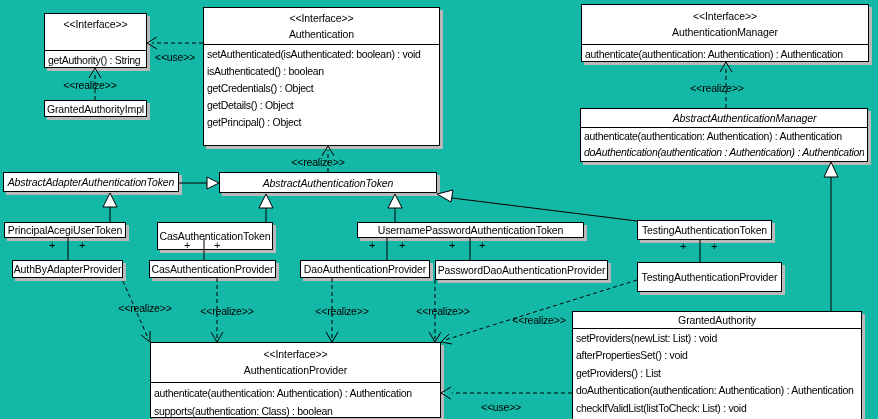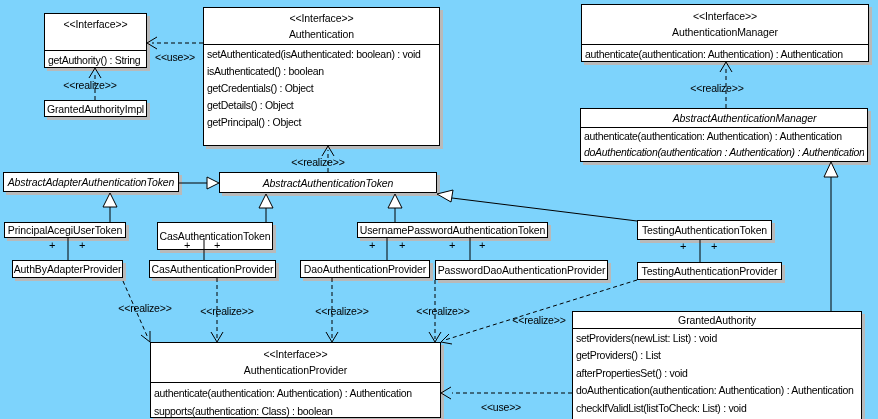--- a/index.html
+++ b/index.html
@@ -1,18 +1,18 @@
 <!DOCTYPE html>
 <html><head>
 <meta charset="utf-8">
 <style>
   html,body{margin:0;padding:0;}
   #diagram{
     position:relative; width:878px; height:419px; overflow:hidden;
-    background:#7dd3fc;
+    background:#14b8a6;
     font-family:"Liberation Sans","DejaVu Sans",sans-serif;
     font-size:10.5px; color:#000;
   }
   .uml-box{
     position:absolute; background:#fff; border:1px solid #000;
     box-shadow:3px 3px 0 #b9b9b9; box-sizing:border-box;
     overflow:hidden; z-index:1; letter-spacing:-0.1px; white-space:nowrap;
   }
   .t2{ text-align:center; padding-top:2px; border-bottom:1px solid #000; }
   .t2 div{ line-height:16px; }
@@ -172,21 +172,21 @@
   </div>
 
   <div class="uml-box simple" style="left:4px;top:222px;width:122px;height:16px;">
     <div>PrincipalAcegiUserToken</div>
   </div>
 
   <div class="uml-box simple" style="left:157px;top:222px;width:116px;height:28px;">
     <div>CasAuthenticationToken</div>
   </div>
 
-  <div class="uml-box simple" style="left:357px;top:222px;width:191px;height:16px;">
+  <div class="uml-box simple" style="left:357px;top:222px;width:227px;height:16px;">
     <div>UsernamePasswordAuthenticationToken</div>
   </div>
 
   <div class="uml-box simple" style="left:637px;top:220px;width:135px;height:20px;">
     <div>TestingAuthenticationToken</div>
   </div>
 
   <div class="uml-box simple" style="left:12px;top:260px;width:111px;height:18px;">
     <div>AuthByAdapterProvider</div>
   </div>
@@ -196,41 +196,41 @@
   </div>
 
   <div class="uml-box simple" style="left:300px;top:260px;width:130px;height:18px;">
     <div>DaoAuthenticationProvider</div>
   </div>
 
   <div class="uml-box simple" style="left:435px;top:260px;width:173px;height:20px;">
     <div>PasswordDaoAuthenticationProvider</div>
   </div>
 
-  <div class="uml-box simple" style="left:637px;top:262px;width:145px;height:18px;">
+  <div class="uml-box simple" style="left:637px;top:262px;width:145px;height:30px;">
     <div>TestingAuthenticationProvider</div>
   </div>
 
   <div class="uml-box" style="left:150px;top:342px;width:291px;height:76px;">
     <div class="t2" style="height:36px;padding-top:3px;">
       <div>&lt;&lt;Interface&gt;&gt;</div>
       <div>AuthenticationProvider</div>
     </div>
     <div class="methods">
       <div style="line-height:18px;">authenticate(authentication: Authentication) : Authentication</div>
       <div style="line-height:18px;">supports(authentication: Class) : boolean</div>
     </div>
   </div>
 
   <div class="uml-box" style="left:572px;top:311px;width:290px;height:110px;">
     <div class="t1" style="height:16px;line-height:16px;">GrantedAuthority</div>
     <div class="methods">
       <div style="line-height:17.4px;">setProviders(newList: List) : void</div>
+      <div style="line-height:17.4px;">afterPropertiesSet() : void</div>
       <div style="line-height:17.4px;">getProviders() : List</div>
-      <div style="line-height:17.4px;">afterPropertiesSet() : void</div>
       <div style="line-height:17.4px;">doAuthentication(authentication: Authentication) : Authentication</div>
       <div style="line-height:17.4px;">checkIfValidList(listToCheck: List) : void</div>
     </div>
   </div>
 
   <span class="lbl" style="left:175px;top:57px;">&lt;&lt;use&gt;&gt;</span>
   <span class="lbl" style="left:90px;top:85px;">&lt;&lt;realize&gt;&gt;</span>
   <span class="lbl" style="left:318px;top:162px;">&lt;&lt;realize&gt;&gt;</span>
   <span class="lbl" style="left:717px;top:88px;">&lt;&lt;realize&gt;&gt;</span>
   <span class="lbl" style="left:145px;top:308px;">&lt;&lt;realize&gt;&gt;</span>

